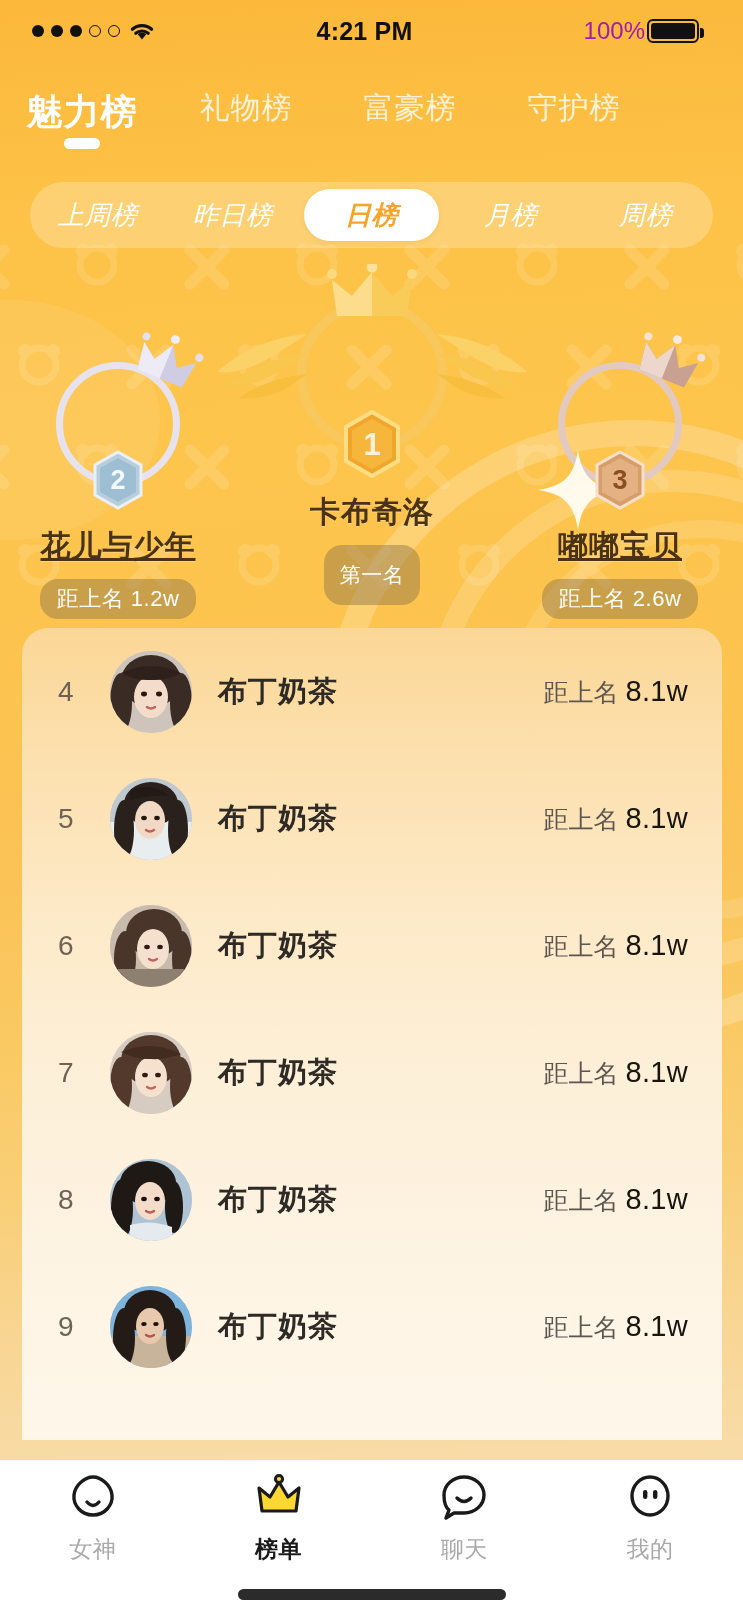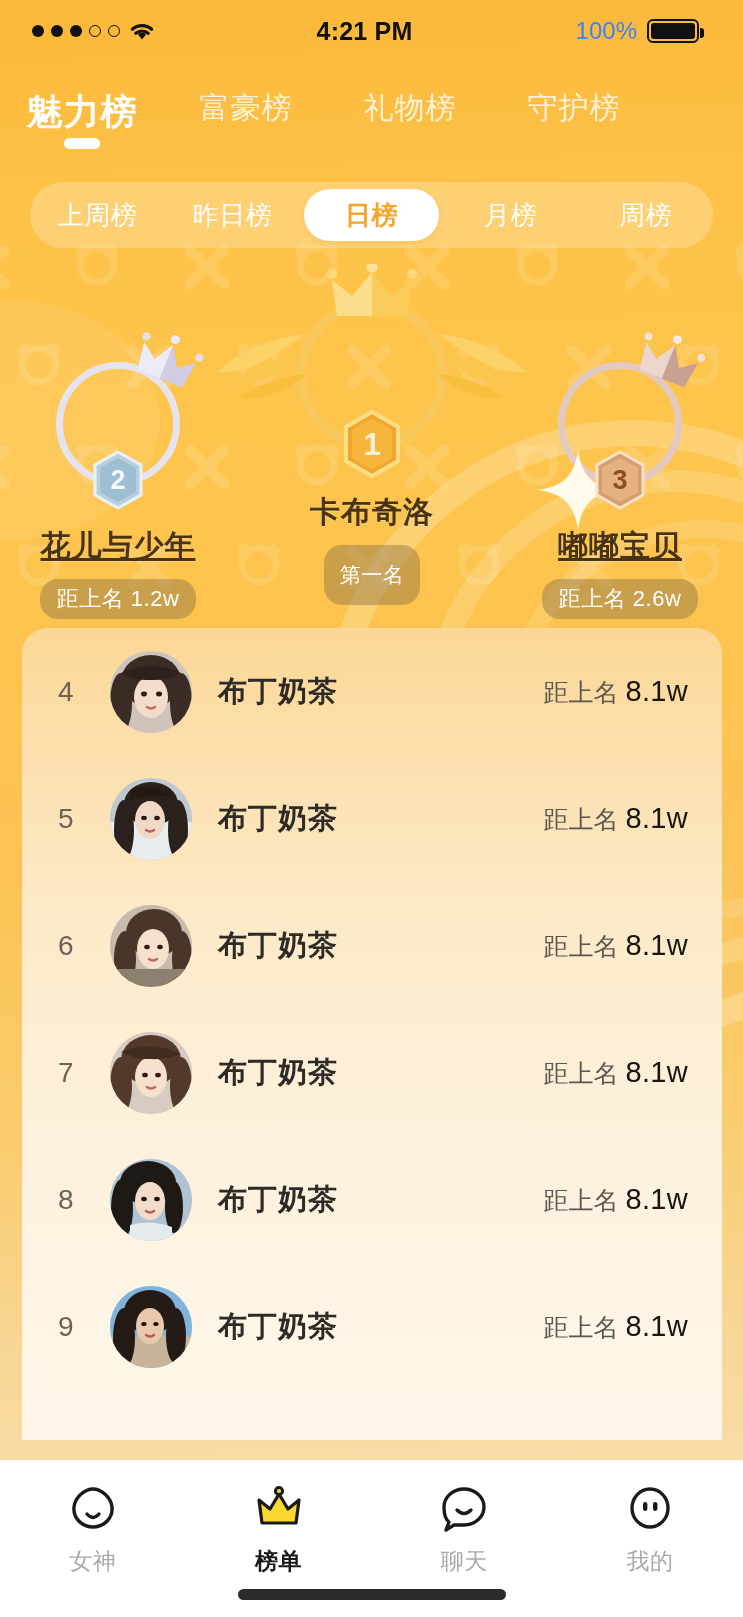--- a/index.html
+++ b/index.html
@@ -70,22 +70,22 @@
   }
   .sb-left { position:absolute; left:16px; display:flex; align-items:center; gap:7px; }
   .dots { display:flex; align-items:center; gap:7px; }
   .dot { width:12px; height:12px; border-radius:50%; background:#111; }
   .dot.hollow { background:transparent; border:1.6px solid #111; }
   .sb-time {
     position:absolute; left:0; right:0; text-align:center;
     font-size:25px; font-weight:600; letter-spacing:.2px; color:#111;
   }
   .sb-right {
-    position:absolute; right:14px; display:flex; align-items:center; gap:10px;
-    font-size:24px; font-weight:500; color:#3b82f6;
+    position:absolute; right:14px; display:flex; align-items:center; gap:2px;
+    font-size:24px; font-weight:500; color:#a21caf;
   }
   .battery {
     width:52px; height:24px; border:2.4px solid #111; border-radius:6px;
     position:relative; padding:2px;
   }
   .battery::after {
     content:""; position:absolute; right:-7px; top:7px;
     width:4px; height:10px; background:#111; border-radius:0 3px 3px 0;
   }
   .battery i { display:block; height:100%; width:100%; background:#111; border-radius:3px; }
@@ -103,21 +103,21 @@
   .toptab.active { font-size:36px; color:#FFFFFF; font-weight:700; }
   .toptab.active .tabbar-ind {
     position:absolute; left:50%; transform:translateX(-50%);
     bottom:-12px; width:36px; height:11px; border-radius:6px; background:#FFFFFF;
   }
 
   
   .subtabs {
     position:absolute; left:30px; top:182px; width:683px; height:66px;
     background:rgba(255,255,255,.24); border-radius:34px;
-    display:flex; align-items:center; z-index:15;
+    display:flex; align-items:center; z-index:15;font-style:italic;
   }
   .subtab {
     flex:1; text-align:center; font-size:26px; color:#FFFFFF;
     line-height:52px; cursor:pointer; letter-spacing:.5px;
   }
   .subtab.active {
     background:#FFFFFF; color:#F7A52A; font-weight:700;
     border-radius:30px; margin:0 4px; box-shadow:0 2px 6px rgba(180,110,0,.12);
   }
 
@@ -205,21 +205,21 @@
   }
   .row-score {
     font-size:25px; color:#5D5650; white-space:nowrap;
   }
   .row-score b { font-size:29px; color:#18150F; font-weight:400; letter-spacing:.3px; }
 
   
   .bottomnav {
     position:absolute; left:0; bottom:0; width:743px; height:157px;
     background:#FFFFFF; z-index:30;
-    display:flex; align-items:flex-start; padding-top:22px;
+    display:flex; align-items:flex-start; padding-top:10px;
     border-top:1px solid rgba(0,0,0,.03);
   }
   .navitem {
     flex:1; display:flex; flex-direction:column; align-items:center; gap:11px;
     cursor:pointer;
   }
   .navlabel { font-size:23px; color:#A9A9A9; letter-spacing:.6px; }
   .navitem.active .navlabel { color:#1A1A1A; font-weight:700; }
   .homebar {
     position:absolute; left:50%; transform:translateX(-50%); bottom:17px;
@@ -308,24 +308,24 @@
         </span>
     </div>
   </div>
 
   <div class="toptabs">
     <div class="toptab active">
       <span>魅力榜</span>
       <span class="tabbar-ind"></span>
     </div>
     <div class="toptab">
+      <span>礼物榜</span>
+    </div>
+    <div class="toptab">
       <span>富豪榜</span>
-    </div>
-    <div class="toptab">
-      <span>礼物榜</span>
     </div>
     <div class="toptab">
       <span>守护榜</span>
     </div>
   </div>
 
   <div class="subtabs">
     <div class="subtab">上周榜</div>
     <div class="subtab">昨日榜</div>
     <div class="subtab active">日榜</div>

